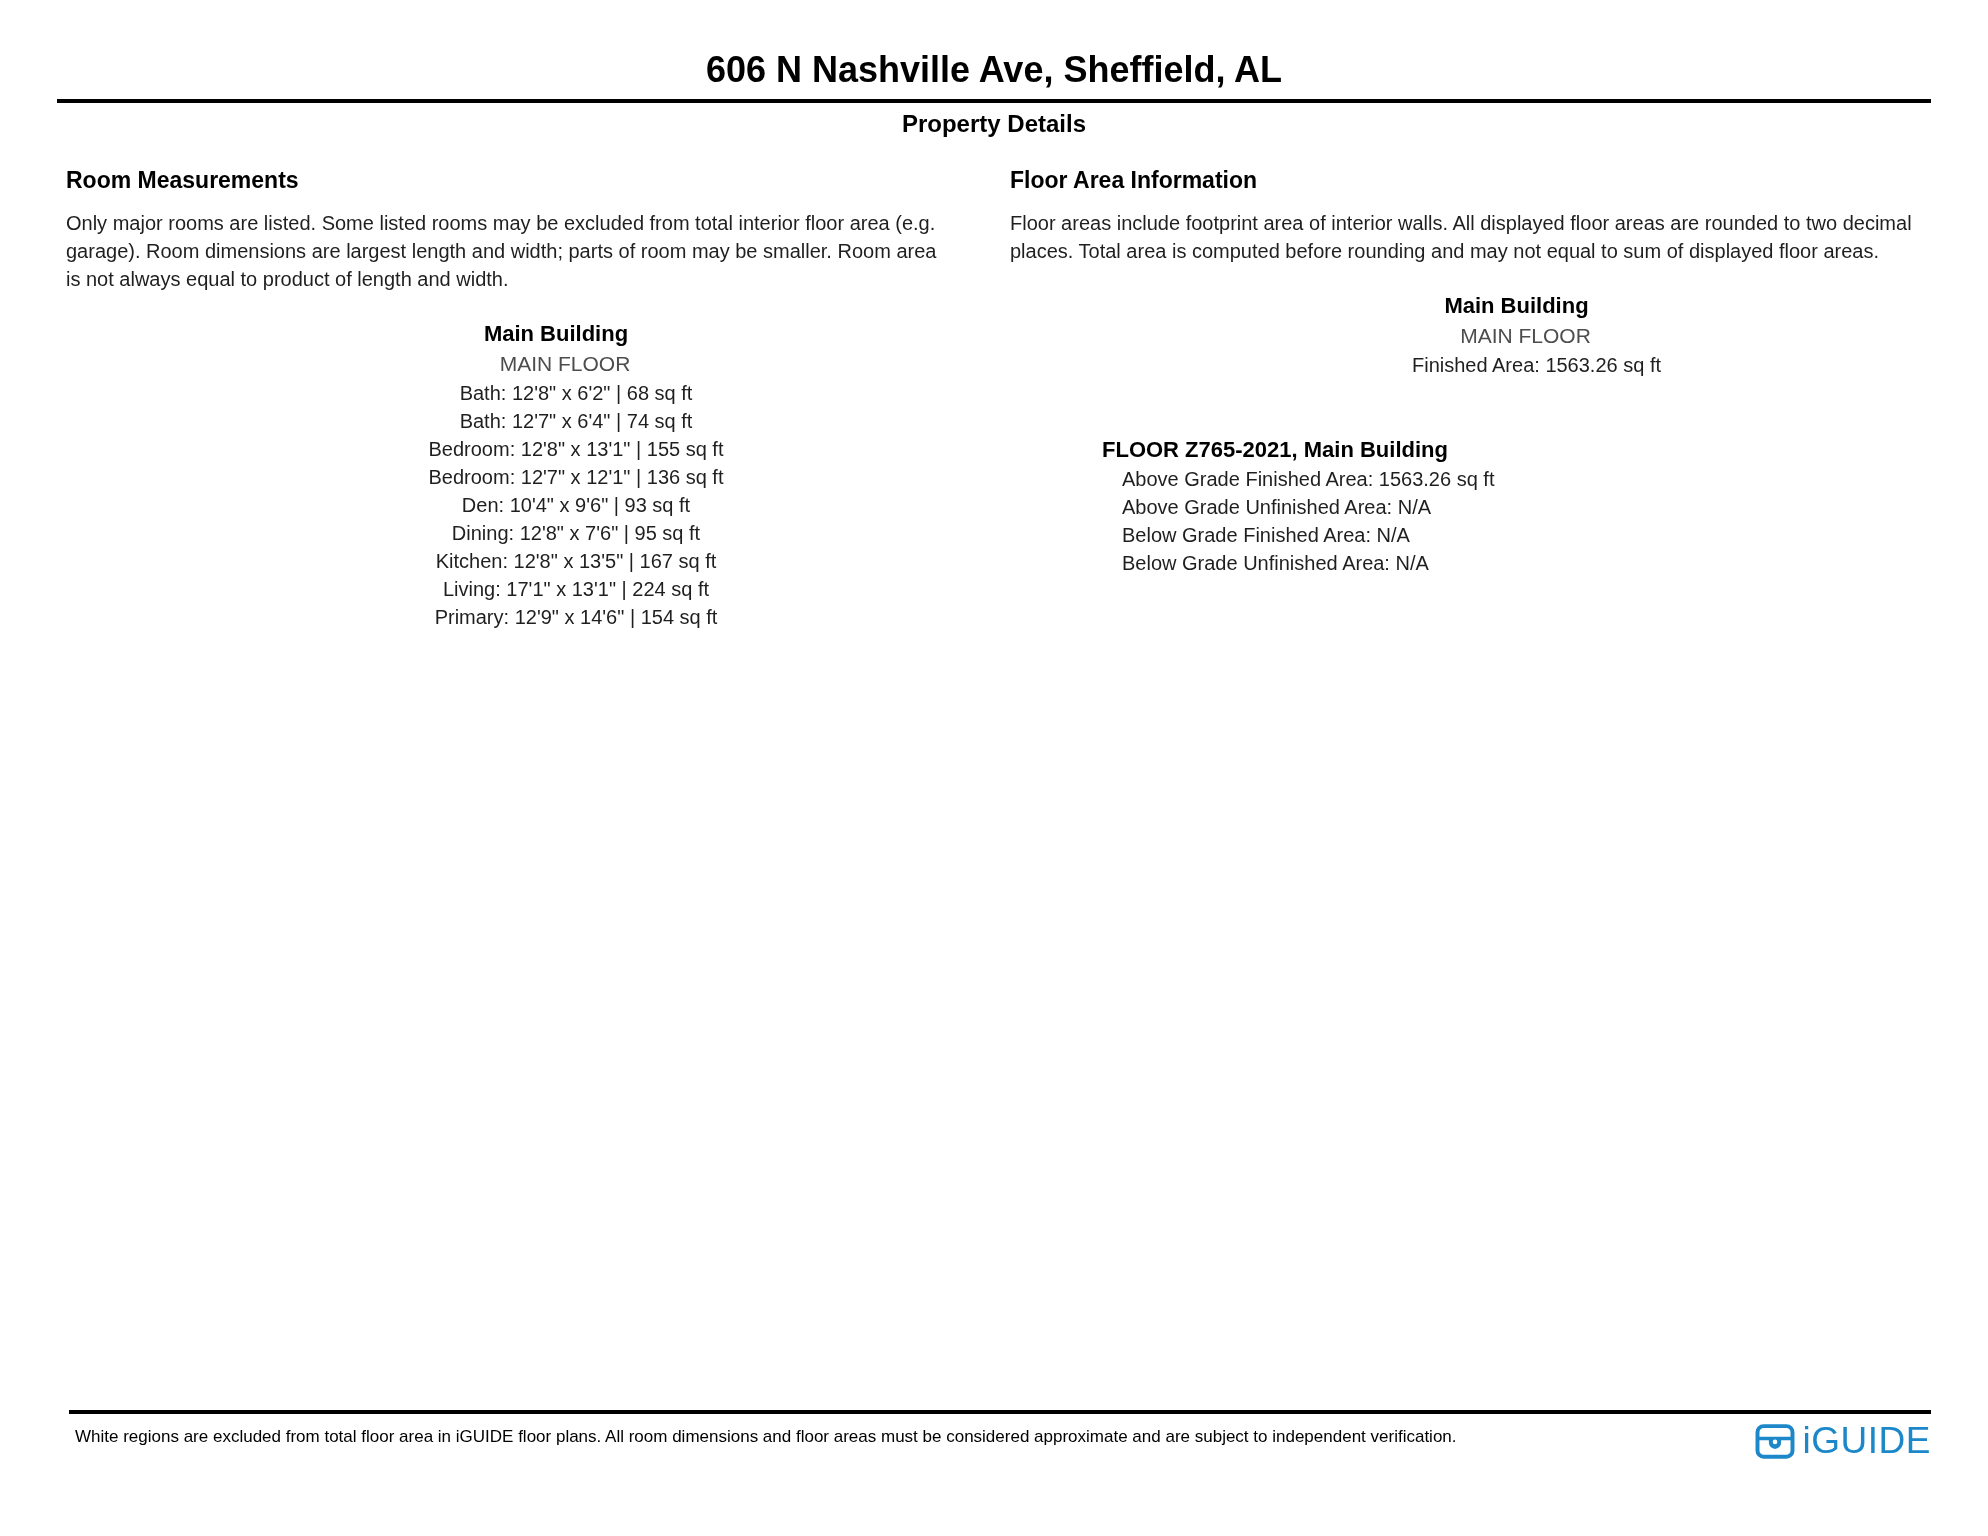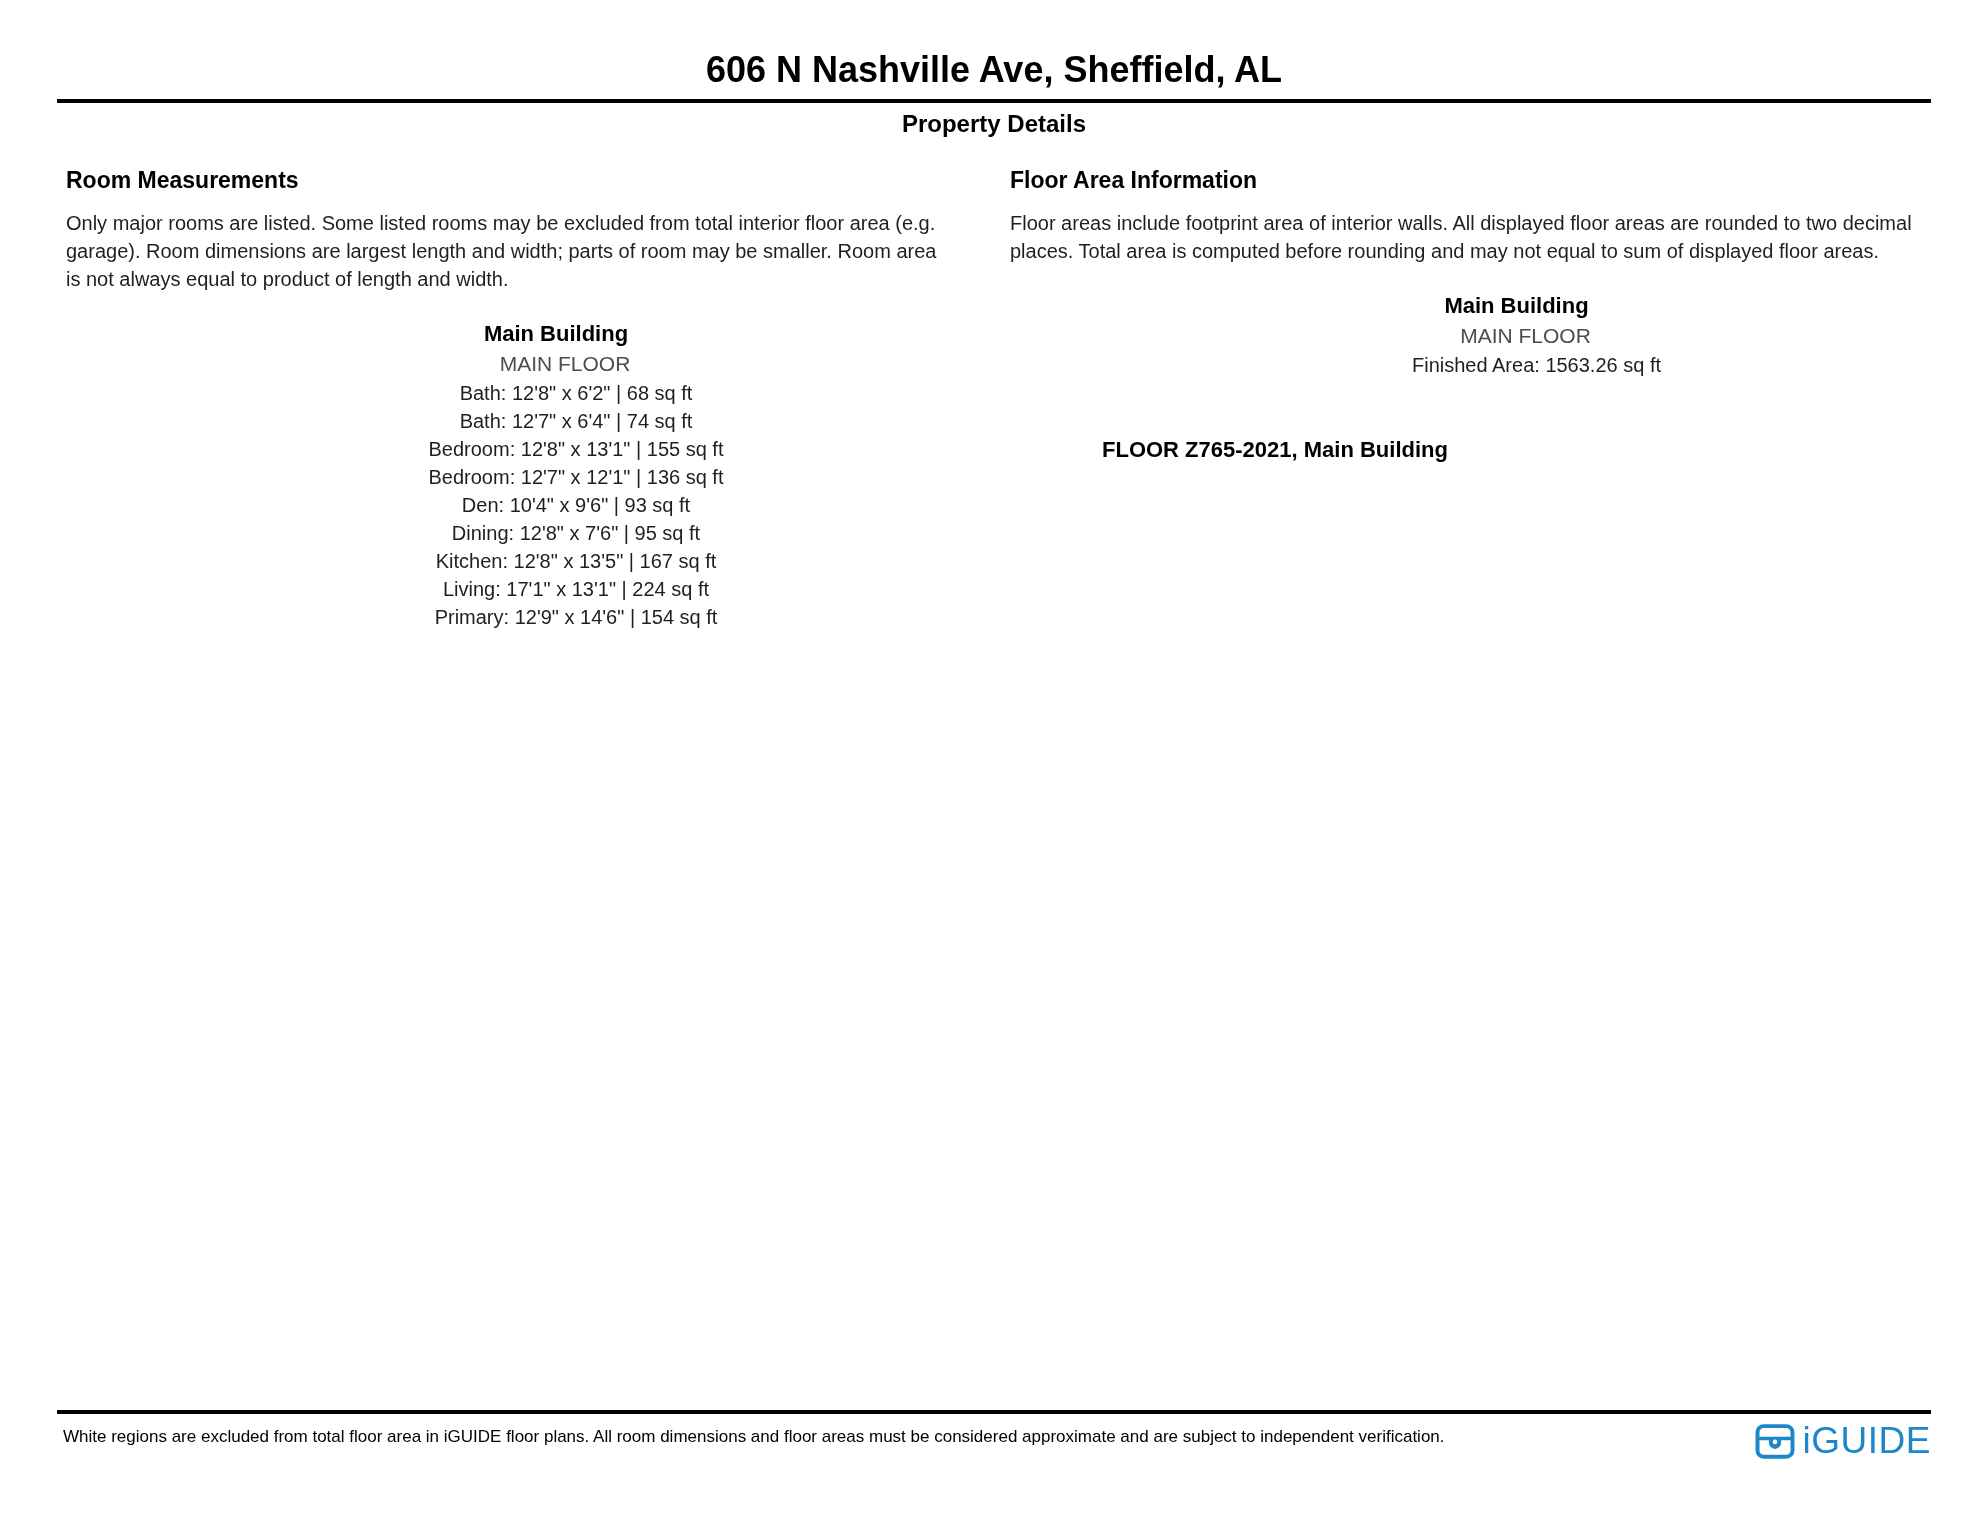--- a/index.html
+++ b/index.html
@@ -79,21 +79,21 @@
   .ansi-heading {
     font-size: 22px;
     font-weight: bold;
     color: #000;
     line-height: 30px;
   }
   .ansi-section .item-list { margin-left: 20px; }
   
   .footer {
     position: absolute;
-    left: 57px;
+    left: 69px;
     right: 57px;
     top: 1410px;
   }
   .footer-rule { border: none; border-top: 4px solid #000; }
   .footer-row {
     display: flex;
     justify-content: space-between;
     align-items: flex-start;
   }
   .disclaimer {
@@ -155,20 +155,26 @@
       <div class="description">Floor areas include footprint area of interior walls. All displayed floor areas are rounded to two decimal places. Total area is computed before rounding and may not equal to sum of displayed floor areas.</div>
       <div class="building">
         <div class="building-name">Main Building</div>
         <div class="floor-name">MAIN FLOOR</div>
         <div class="item-list">
             <div class="list-item">Finished Area: 1563.26 sq ft</div>
           </div>
       </div>
       <div class="ansi-section">
         <div class="ansi-heading">FLOOR Z765-2021, Main Building</div>
+        <div class="item-list">
+            <div class="list-item">Above Grade Finished Area: 1563.26 sq ft</div>
+            <div class="list-item">Above Grade Unfinished Area: N/A</div>
+            <div class="list-item">Below Grade Finished Area: N/A</div>
+            <div class="list-item">Below Grade Unfinished Area: N/A</div>
+          </div>
       </div>
     </div>
 
   </div>
 
   <div class="footer">
     <hr class="footer-rule">
     <div class="footer-row">
       <div class="disclaimer">White regions are excluded from total floor area in iGUIDE floor plans. All room dimensions and floor areas must be considered approximate and are subject to independent verification.</div>
       <div class="logo">

